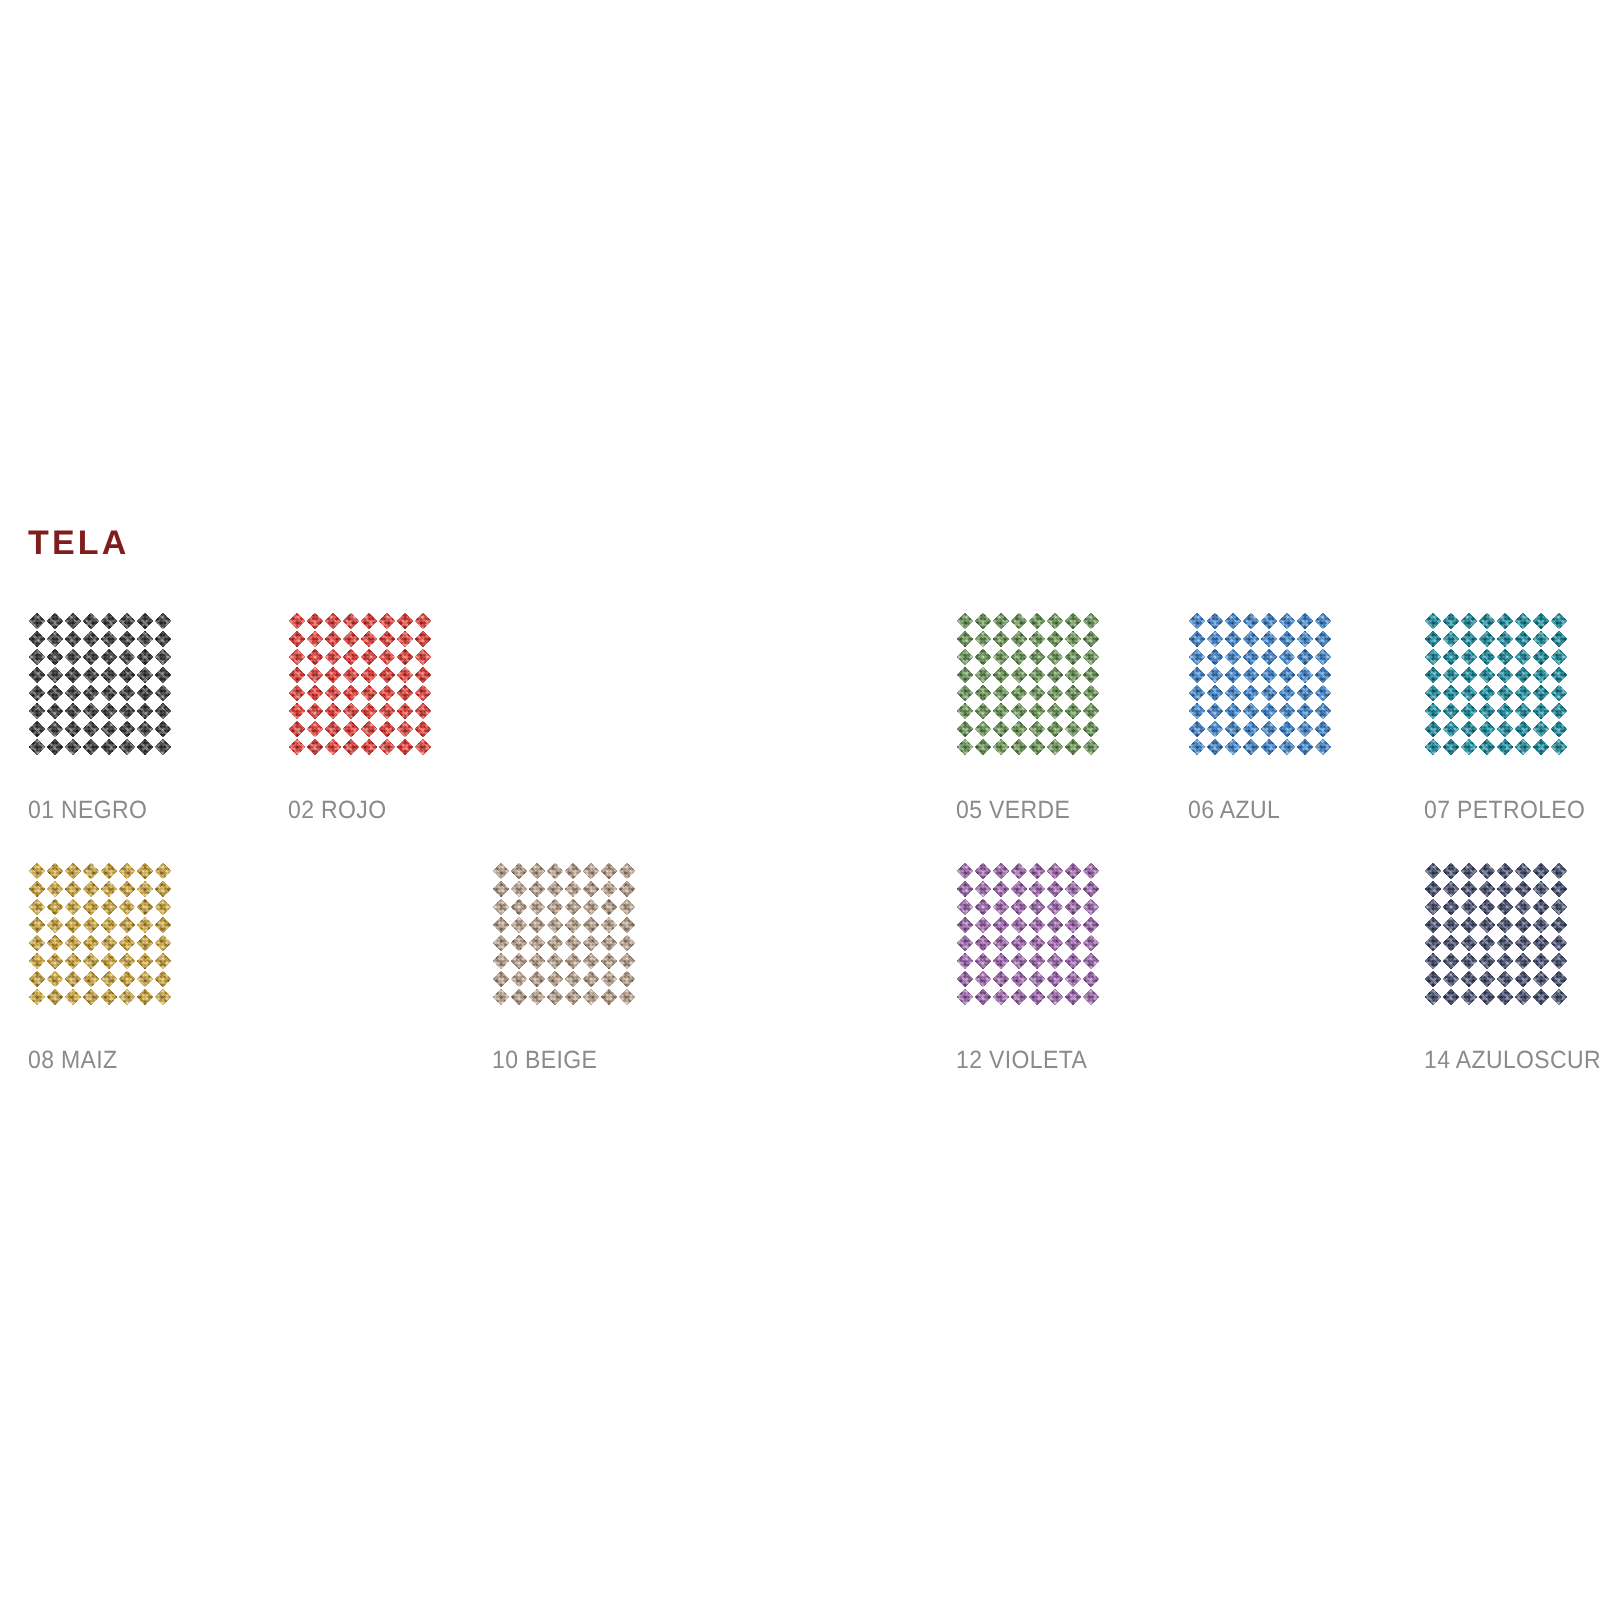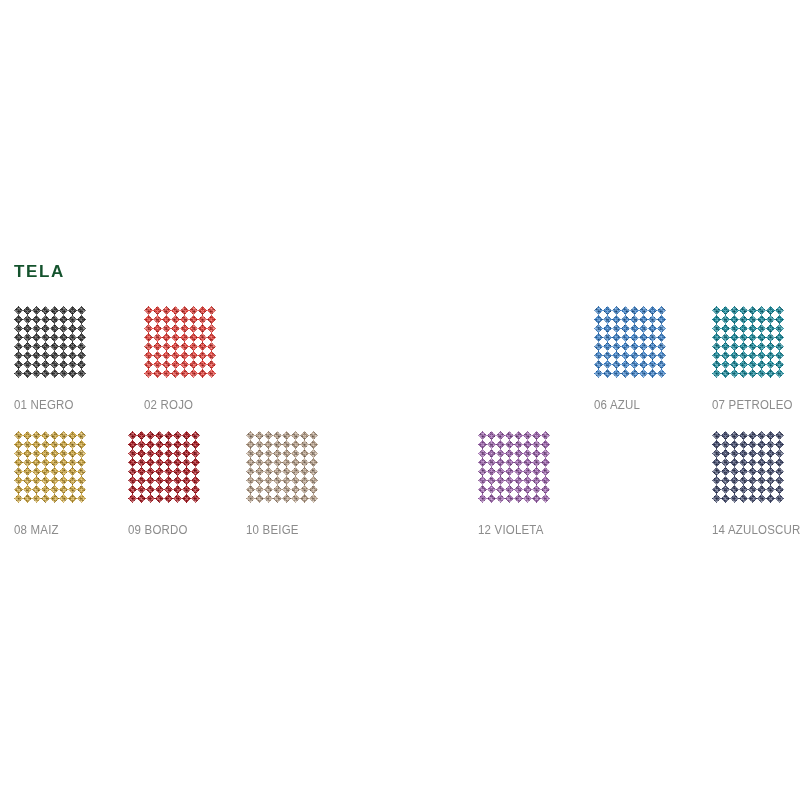--- a/index.html
+++ b/index.html
@@ -27,21 +27,21 @@
   }
 
   
   .section-title {
     position: absolute;
     left: 14px;
     top: 262px;
     font-size: 17px;
     font-weight: bold;
     letter-spacing: 1.6px;
-    color: #14532d;
+    color: #7f1d1d;
     line-height: 20px;
     white-space: nowrap;
   }
 
   
   .swatch-grid {
     position: absolute;
     left: 14px;
     top: 306px;
     width: 780px;
@@ -148,46 +148,46 @@
             <div class="swatch-body" style="background-color: rgb(55, 55, 55);"></div>
           </div>
           <div class="swatch-label">01 NEGRO</div>
         </div>
         <div class="swatch-cell" style="left: 130px;">
           <div class="swatch">
             <div class="swatch-body" style="background-color: rgb(244, 59, 52);"></div>
           </div>
           <div class="swatch-label">02 ROJO</div>
         </div>
+        <div class="swatch-cell" style="left: 464px;">
+          <div class="swatch">
+            <div class="swatch-body" style="background-color: rgb(106, 156, 85);"></div>
+          </div>
+          <div class="swatch-label">05 VERDE</div>
+        </div>
         <div class="swatch-cell" style="left: 580px;">
           <div class="swatch">
             <div class="swatch-body" style="background-color: rgb(59, 136, 216);"></div>
           </div>
           <div class="swatch-label">06 AZUL</div>
         </div>
         <div class="swatch-cell" style="left: 698px;">
           <div class="swatch">
             <div class="swatch-body" style="background-color: rgb(15, 143, 163);"></div>
           </div>
           <div class="swatch-label">07 PETROLEO</div>
         </div>
       </div>
     <div class="swatch-row" id="row-1">
         <div class="swatch-cell" style="left: 0px;">
           <div class="swatch">
             <div class="swatch-body" style="background-color: rgb(220, 176, 60);"></div>
           </div>
           <div class="swatch-label">08 MAIZ</div>
         </div>
-        <div class="swatch-cell" style="left: 114px;">
-          <div class="swatch">
-            <div class="swatch-body" style="background-color: rgb(181, 18, 27);"></div>
-          </div>
-          <div class="swatch-label">09 BORDO</div>
-        </div>
         <div class="swatch-cell" style="left: 232px;">
           <div class="swatch">
             <div class="swatch-body" style="background-color: rgb(196, 171, 147);"></div>
           </div>
           <div class="swatch-label">10 BEIGE</div>
         </div>
         <div class="swatch-cell" style="left: 464px;">
           <div class="swatch">
             <div class="swatch-body" style="background-color: rgb(166, 103, 184);"></div>
           </div>

